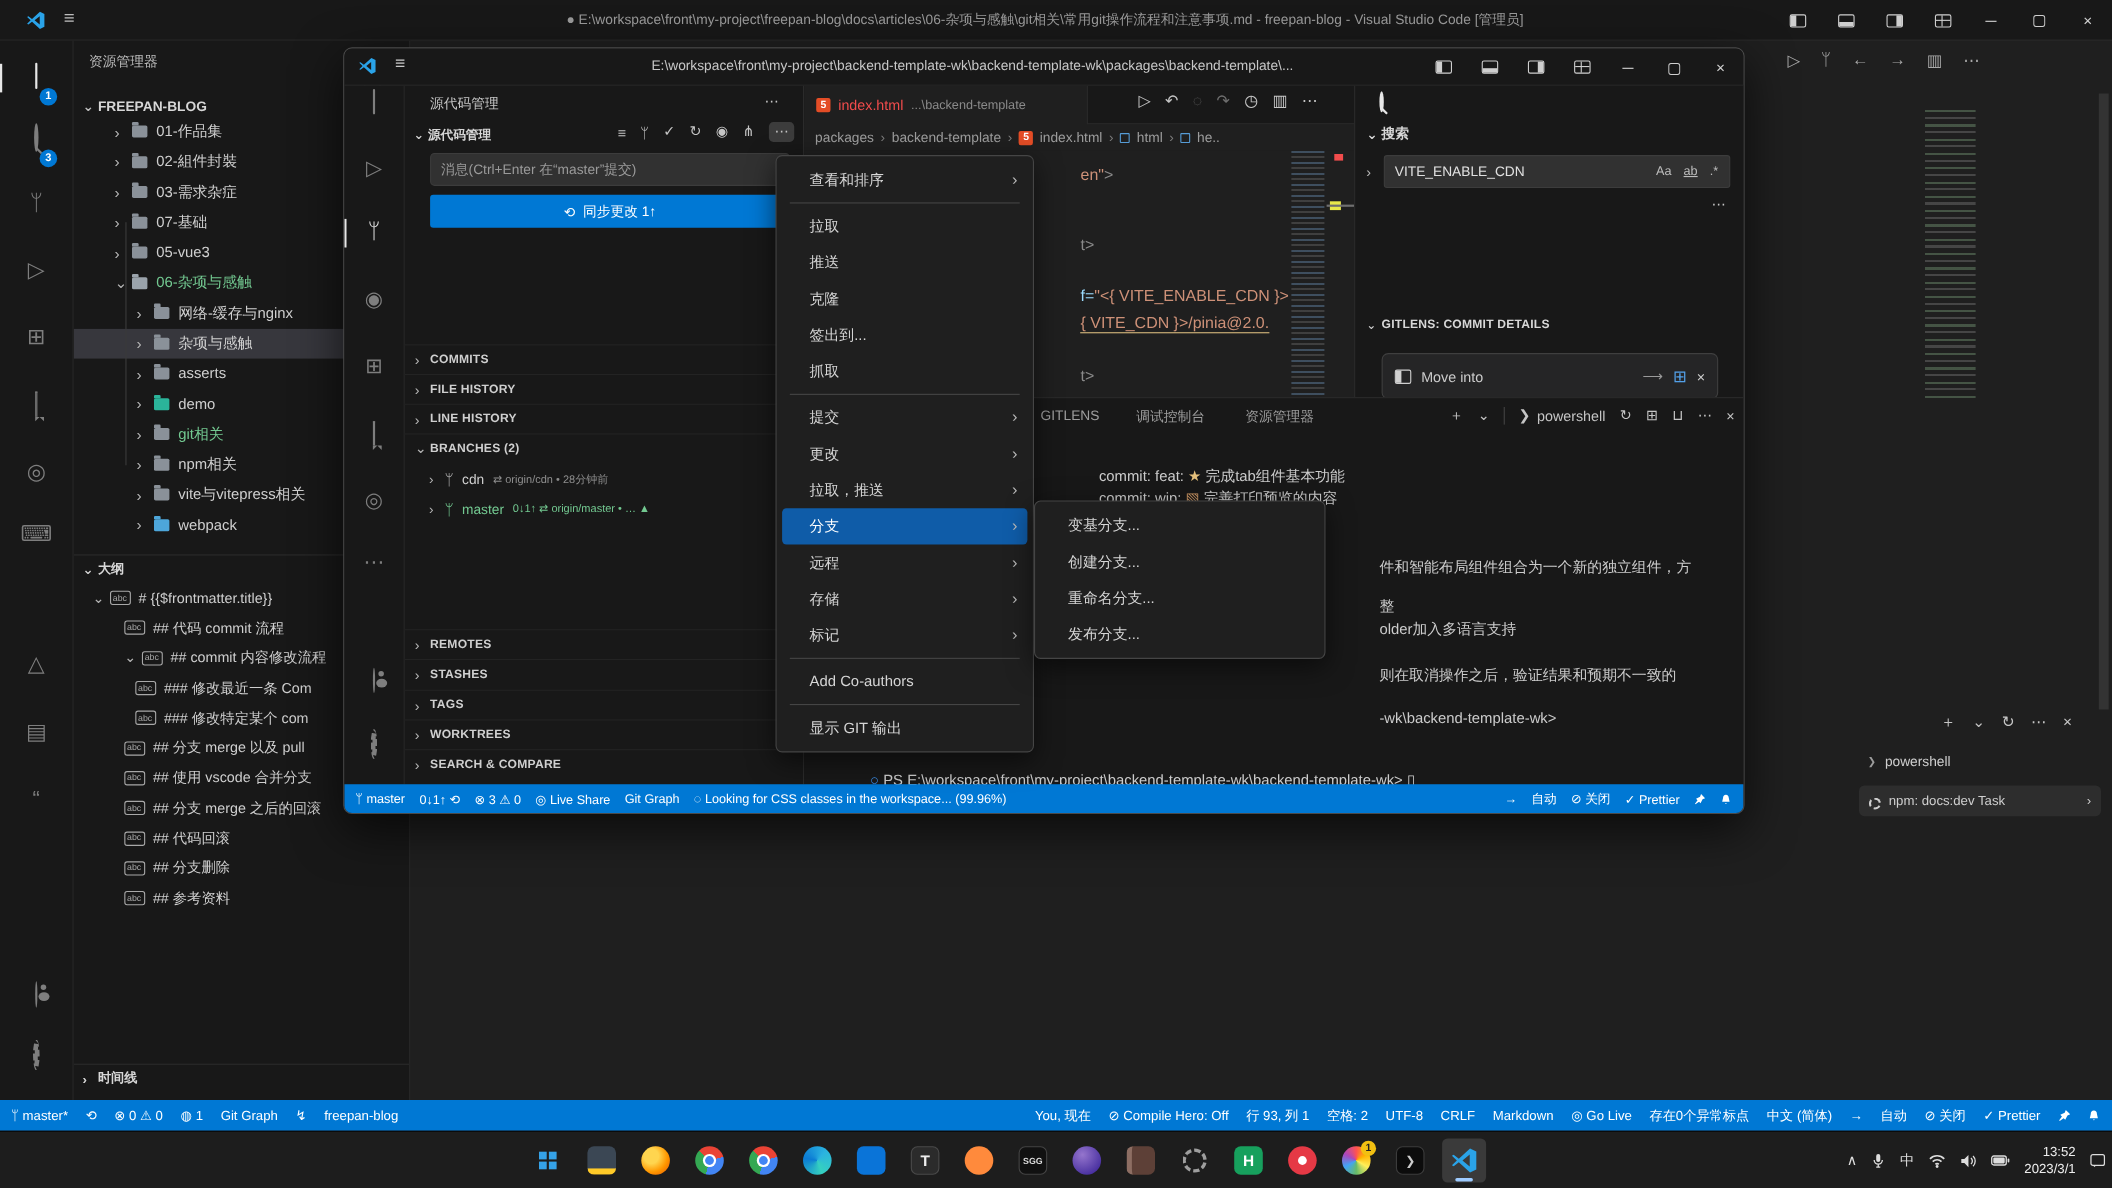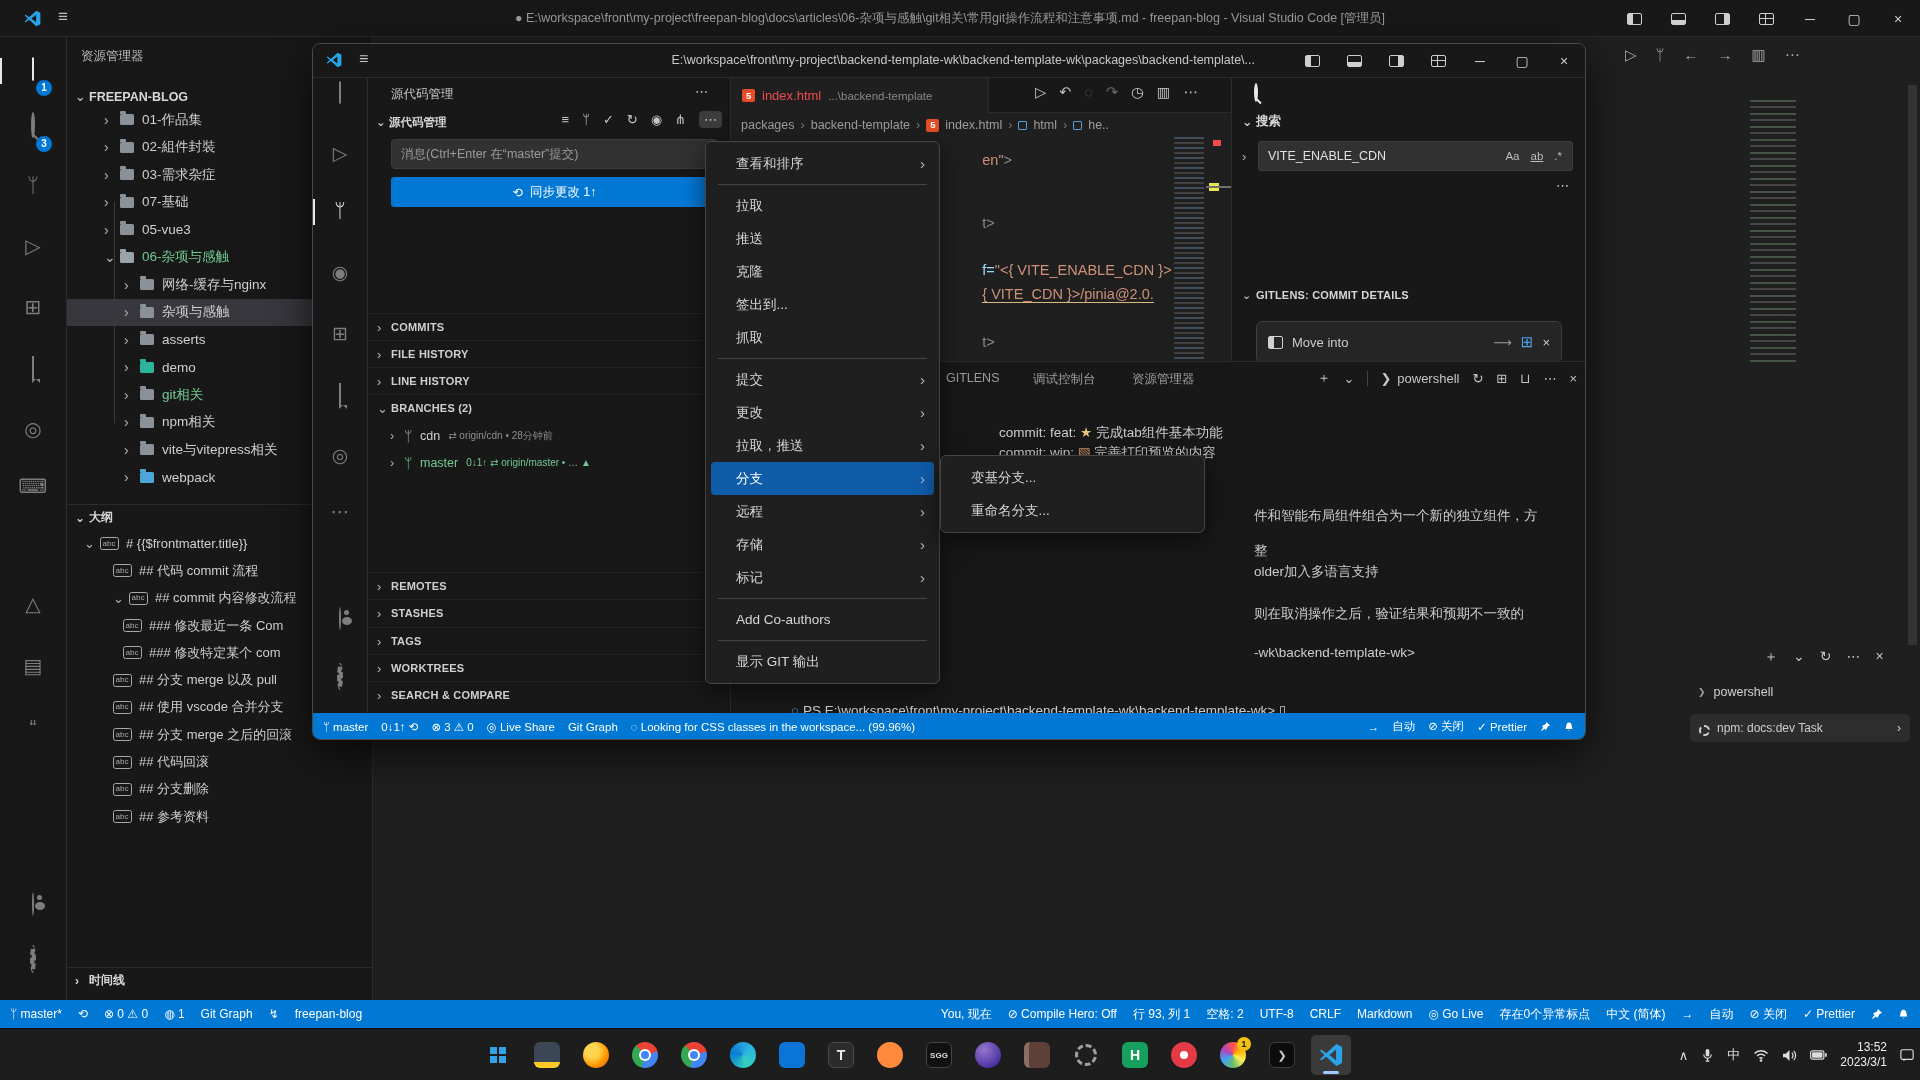--- a/index.html
+++ b/index.html
@@ -116,21 +116,21 @@
   .ybadge{position:absolute;right:2px;top:2px;min-width:14px;height:14px;border-radius:8px;background:#f2c012;color:#222;font-size:9.5px;font-weight:bold;line-height:14px;text-align:center;padding:0 2px}
   #tb-tray{position:absolute;right:6px;top:0;height:52px;display:flex;align-items:center;gap:13px;color:#ddd}
   #tb-time{text-align:right;font-size:12px;line-height:15px;color:#eee}
   .trayg{font-size:13px;color:#ddd}
 
   
   #fw{position:absolute;left:312px;top:43px;width:1274px;height:697px;background:#1f1f1f;border:1px solid #4a4a4a;border-radius:8px;box-shadow:0 14px 44px rgba(0,0,0,.66);z-index:20;overflow:hidden}
   #fw-tb{position:absolute;left:0;top:0;width:100%;height:34px;background:#181818;border-bottom:1px solid #2b2b2b}
   #fw-tb .logo{position:absolute;left:13px;top:8px}
   #fw-tb .burger{position:absolute;left:46px;top:6px;font-size:16px;color:#c7c7c7}
-  #fw-title{position:absolute;left:200px;right:330px;top:9px;text-align:right;color:#c7c7c7;font-size:12.5px;white-space:nowrap;overflow:hidden}
+  #fw-title{position:absolute;left:200px;right:330px;top:9px;text-align:center;color:#c7c7c7;font-size:12.5px;white-space:nowrap;overflow:hidden}
   #fw .winctl{height:34px}
   #fw .winctl .wi{width:42px;height:34px}
 
   #fw-ab{position:absolute;left:0;top:34px;width:55px;height:635px;background:#181818;border-right:1px solid #2b2b2b}
   .fai{position:absolute;left:0;width:54px;text-align:center;color:#7e7e7e;font-size:19px;line-height:24px;height:24px}
   .fai.on{color:#e7e7e7}
 
   #fw-scm{position:absolute;left:55px;top:34px;width:363px;height:635px;background:#181818;border-right:1px solid #2b2b2b;overflow:hidden}
   #scm-title{position:absolute;left:23px;top:8px;color:#c7c7c7;font-size:12.5px}
   #scm-dots{position:absolute;right:22px;top:6px;color:#c7c7c7}
@@ -971,28 +971,36 @@
     </div>
 
   <div id="submenu" class="vsmenu">
 
 
       <div class="mi">
         <span class="lab">变基分支...</span>
 
       </div>
 
+      <div class="mi">
+        <span class="lab">创建分支...</span>
+
+      </div>
 
 
       <div class="mi">
         <span class="lab">重命名分支...</span>
 
       </div>
 
 
+      <div class="mi">
+        <span class="lab">发布分支...</span>
+
+      </div>
     </div>
 
   <div id="tb">
     <div id="tb-center">
       <span class="tb-app">
           <span class="winlogo">
             <i></i>
             <i></i>
             <i></i>
             <i></i>

